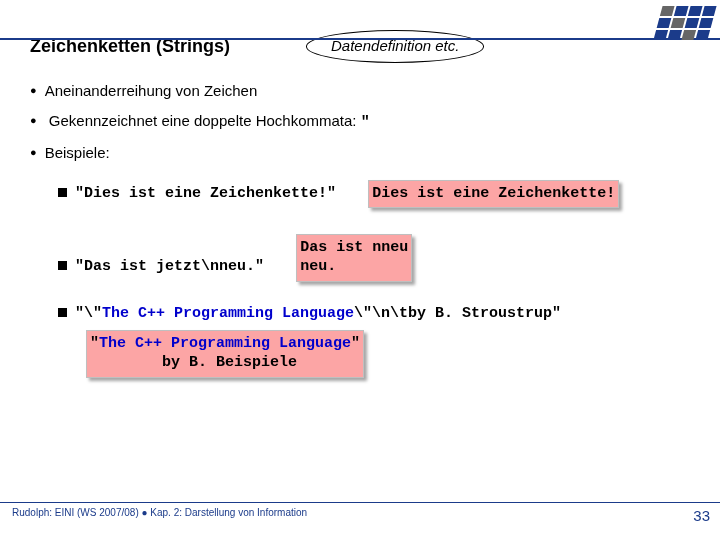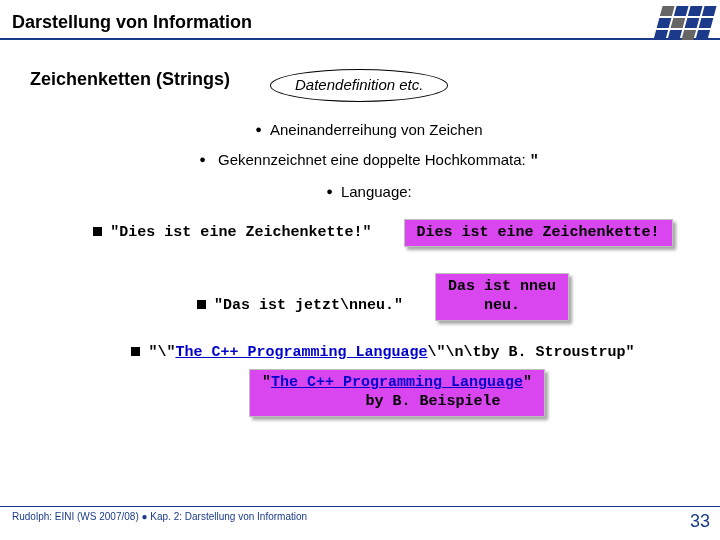--- a/index.html
+++ b/index.html
@@ -41,42 +41,40 @@
   }
   .logo div { background: #1b3b8a; }
   .logo .g { background: #666; }
   .content {
     padding: 18px 12px 0 30px;
     font-size: 15px;
   }
   .row-heading {
     display: flex;
     align-items: center;
-    gap: 40px;
+    gap: 76px;
     margin-bottom: 18px;
   }
   .heading {
     font-weight: bold;
     font-size: 18px;
   }
   .callout {
     border: 1.5px solid #000;
     border-radius: 50%;
     padding: 6px 24px;
     font-style: italic;
     text-align: center;
     line-height: 1.25;
     font-size: 15px;
-    margin-top: 12px;
   }
   ul.outer { list-style: none; }
   ul.outer > li {
     margin: 8px 0 10px 0;
     line-height: 1.35;
-    text-align: center;
   }
   ul.outer > li::before {
     content: "●";
     color: #000;
     font-size: 11px;
     margin-right: 8px;
     position: relative;
     top: -2px;
   }
   ul.inner {
@@ -93,52 +91,50 @@
     margin-right: 8px;
     position: relative;
     top: 0px;
   }
   .mono {
     font-family: "Courier New", Courier, monospace;
     font-weight: bold;
   }
   .outbox {
     margin: 6px 0 10px 28px;
-    background: #d946ef;
+    background: #fca5a5;
     border: 1px solid #bfbfbf;
     box-shadow: 3px 3px 3px rgba(0,0,0,0.35);
-    padding: 4px 12px;
+    padding: 4px 3px;
     font-family: "Courier New", Courier, monospace;
     font-weight: bold;
     display: inline-block;
     line-height: 1.25;
     white-space: pre;
   }
   .link {
     color: #0000cc;
-    text-decoration: underline;
   }
   .footer {
     position: absolute;
-    bottom: 8px;
+    bottom: 16px;
     left: 0; right: 0;
     border-top: 1px solid #1b3b8a;
     padding: 4px 10px 0 12px;
     display: flex;
     justify-content: space-between;
     font-size: 10px;
     color: #1b3b8a;
   }
-  .footer .pg { font-size: 18px; }
+  .footer .pg { font-size: 15px; }
 </style>
 </head>
 <body>
 
 <div class="header">
-  <div class="title">Darstellung von Information</div>
   <div class="title-rule"></div>
   <div class="logo">
     <div class="g"></div>
       <div></div>
       <div></div>
       <div></div>
     <div></div>
       <div class="g"></div>
       <div></div>
       <div></div>
@@ -156,21 +152,21 @@
     <div class="callout">
       <span>Datendefinition etc.</span><br>
     </div>
   </div>
 
   <ul class="outer">
     <li><span>Aneinanderreihung von Zeichen</span></li>
     <li>
       <span>Gekennzeichnet eine doppelte Hochkommata: </span><span class="mono">"</span>
     </li>
-    <li><span>Language:</span>
+    <li><span>Beispiele:</span>
       <ul class="inner">
         <li>
           <span class="sq"></span><span class="mono">"Dies ist eine Zeichenkette!"</span>
           <div class="outbox">Dies ist eine Zeichenkette!</div>
         </li>
         <li>
           <span class="sq"></span><span class="mono">"Das ist jetzt\nneu."</span>
           <div class="outbox">Das ist nneu
 neu.</div>
         </li>

